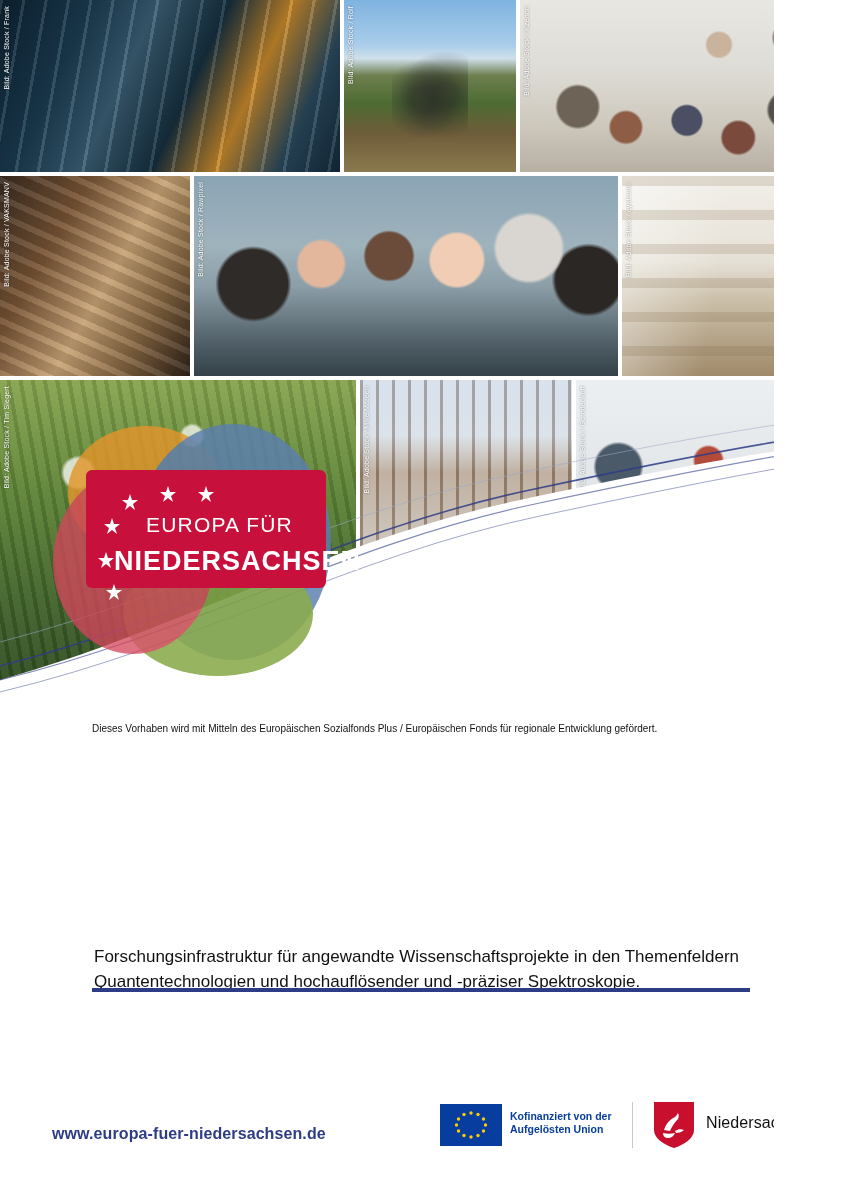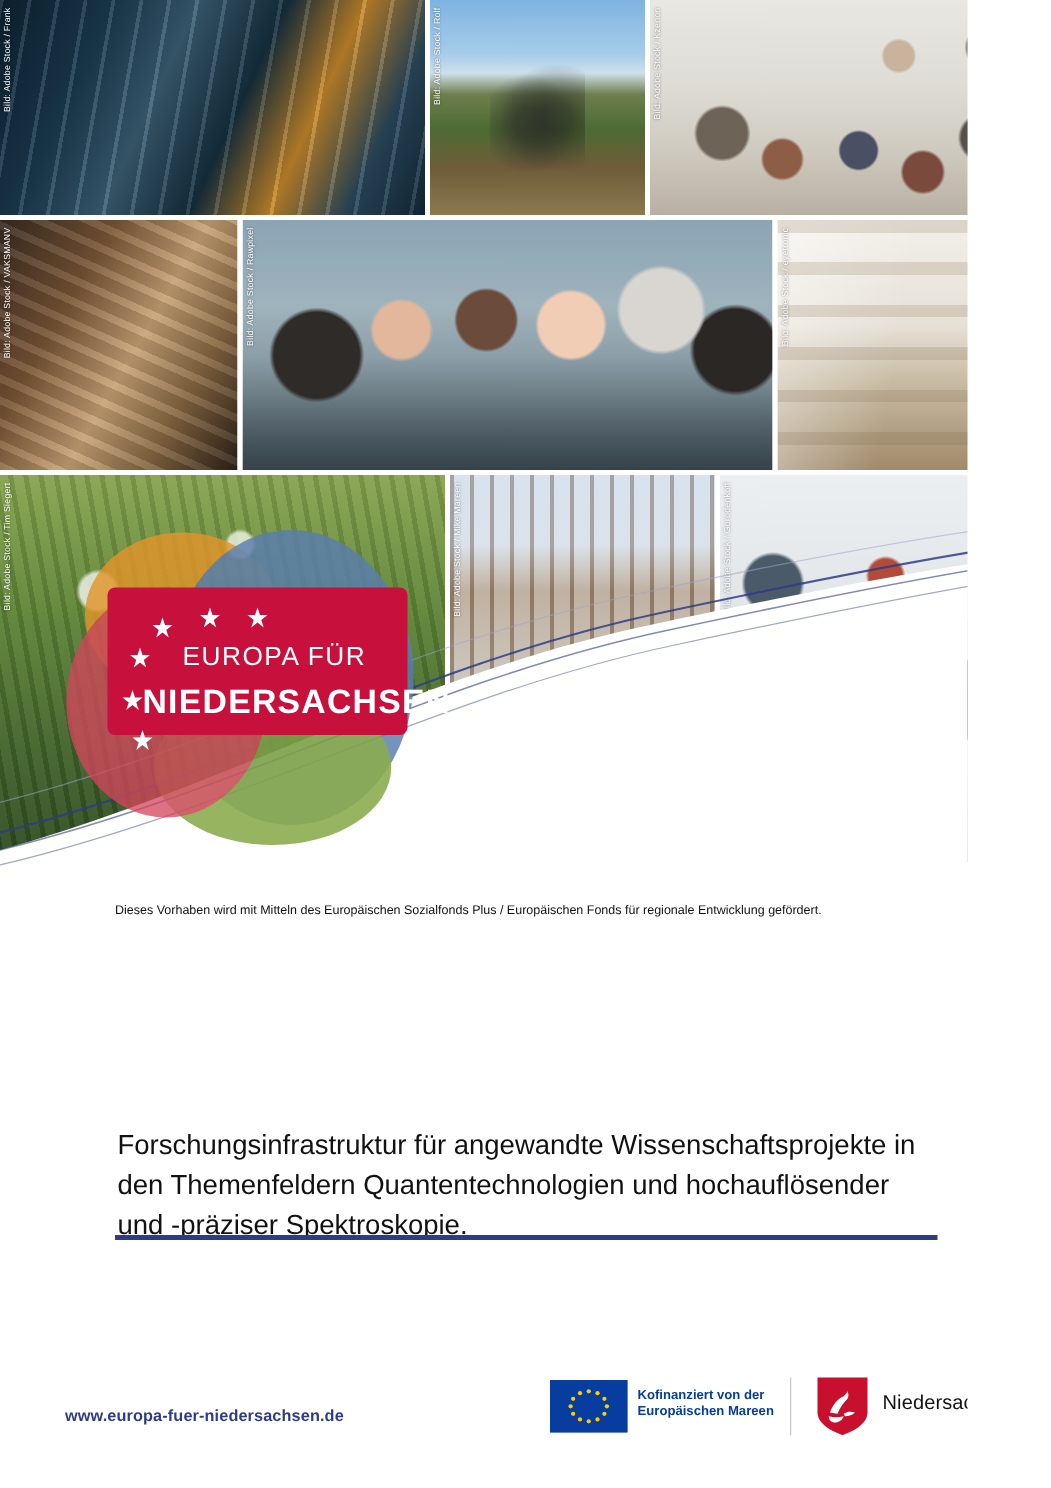--- a/index.html
+++ b/index.html
@@ -101,31 +101,31 @@
   .funding-note{
     position:absolute;left:92px;top:722px;width:680px;
     font-size:10px;color:#111;line-height:1.3;
   }
   .title{
     position:absolute;left:90px;top:762px;width:690px;
     font-size:27px;font-weight:bold;color:#0b0b0b;line-height:1.28;
     letter-spacing:-.2px;
   }
   .subtitle{
-    position:absolute;left:94px;top:878px;width:650px;
-    font-size:22px;color:#111;line-height:1.45;
+    position:absolute;left:94px;top:928px;width:650px;
+    font-size:17px;color:#111;line-height:1.45;
   }
   .rule{
     position:absolute;left:92px;top:988px;width:658px;height:4px;background:#2e3c86;
   }
 
   
   .footer-url{
     position:absolute;left:52px;top:1125px;
-    font-size:13px;font-weight:bold;color:#2e3c86;letter-spacing:.1px;
+    font-size:16px;font-weight:bold;color:#2e3c86;letter-spacing:.1px;
   }
   .eu-flag{
     position:absolute;left:440px;top:1104px;width:62px;height:42px;background:#063d9e;
   }
   .eu-text{
     position:absolute;left:510px;top:1110px;width:140px;
     font-size:10.5px;font-weight:bold;color:#063d9e;line-height:1.28;
   }
   .nds-sep{position:absolute;left:632px;top:1102px;width:1px;height:46px;background:#c8c8c8;}
   .nds-logo{position:absolute;left:650px;top:1100px;width:48px;height:50px;}
@@ -234,21 +234,21 @@
         <circle cx="24" cy="31.5" r="1.7"></circle>
       <circle cx="18.5" cy="27" r="1.7"></circle>
         <circle cx="16.5" cy="21" r="1.7"></circle>
       <circle cx="18.5" cy="15" r="1.7"></circle>
         <circle cx="24" cy="10.5" r="1.7"></circle>
     </g>
   </svg>
 
   <div class="eu-text">
     <div>Kofinanziert von der</div>
-    <div>Europäischen Mareen</div>
+    <div>Aufgelösten Union</div>
   </div>
 
   <div class="nds-sep"></div>
 
   <svg class="nds-logo" viewBox="0 0 48 50">
     <path d="M4,2 H44 V30 C44,42 24,48 24,48 C24,48 4,42 4,30 Z" fill="#c8102e"></path>
     <g fill="#ffffff">
       <path d="M14,30 c2,-6 6,-11 11,-13 c1,-1 2,-2 3,-4 c1,2 1,4 0,6 c-3,3 -6,7 -8,12 z"></path>
       <path d="M25,31 c3,-2 6,-2 9,-1 c-2,2 -5,3 -8,3 z"></path>
       <path d="M13,33 c4,1 8,1 12,0 c-1,3 -4,5 -7,5 c-3,0 -5,-2 -5,-5 z"></path>

